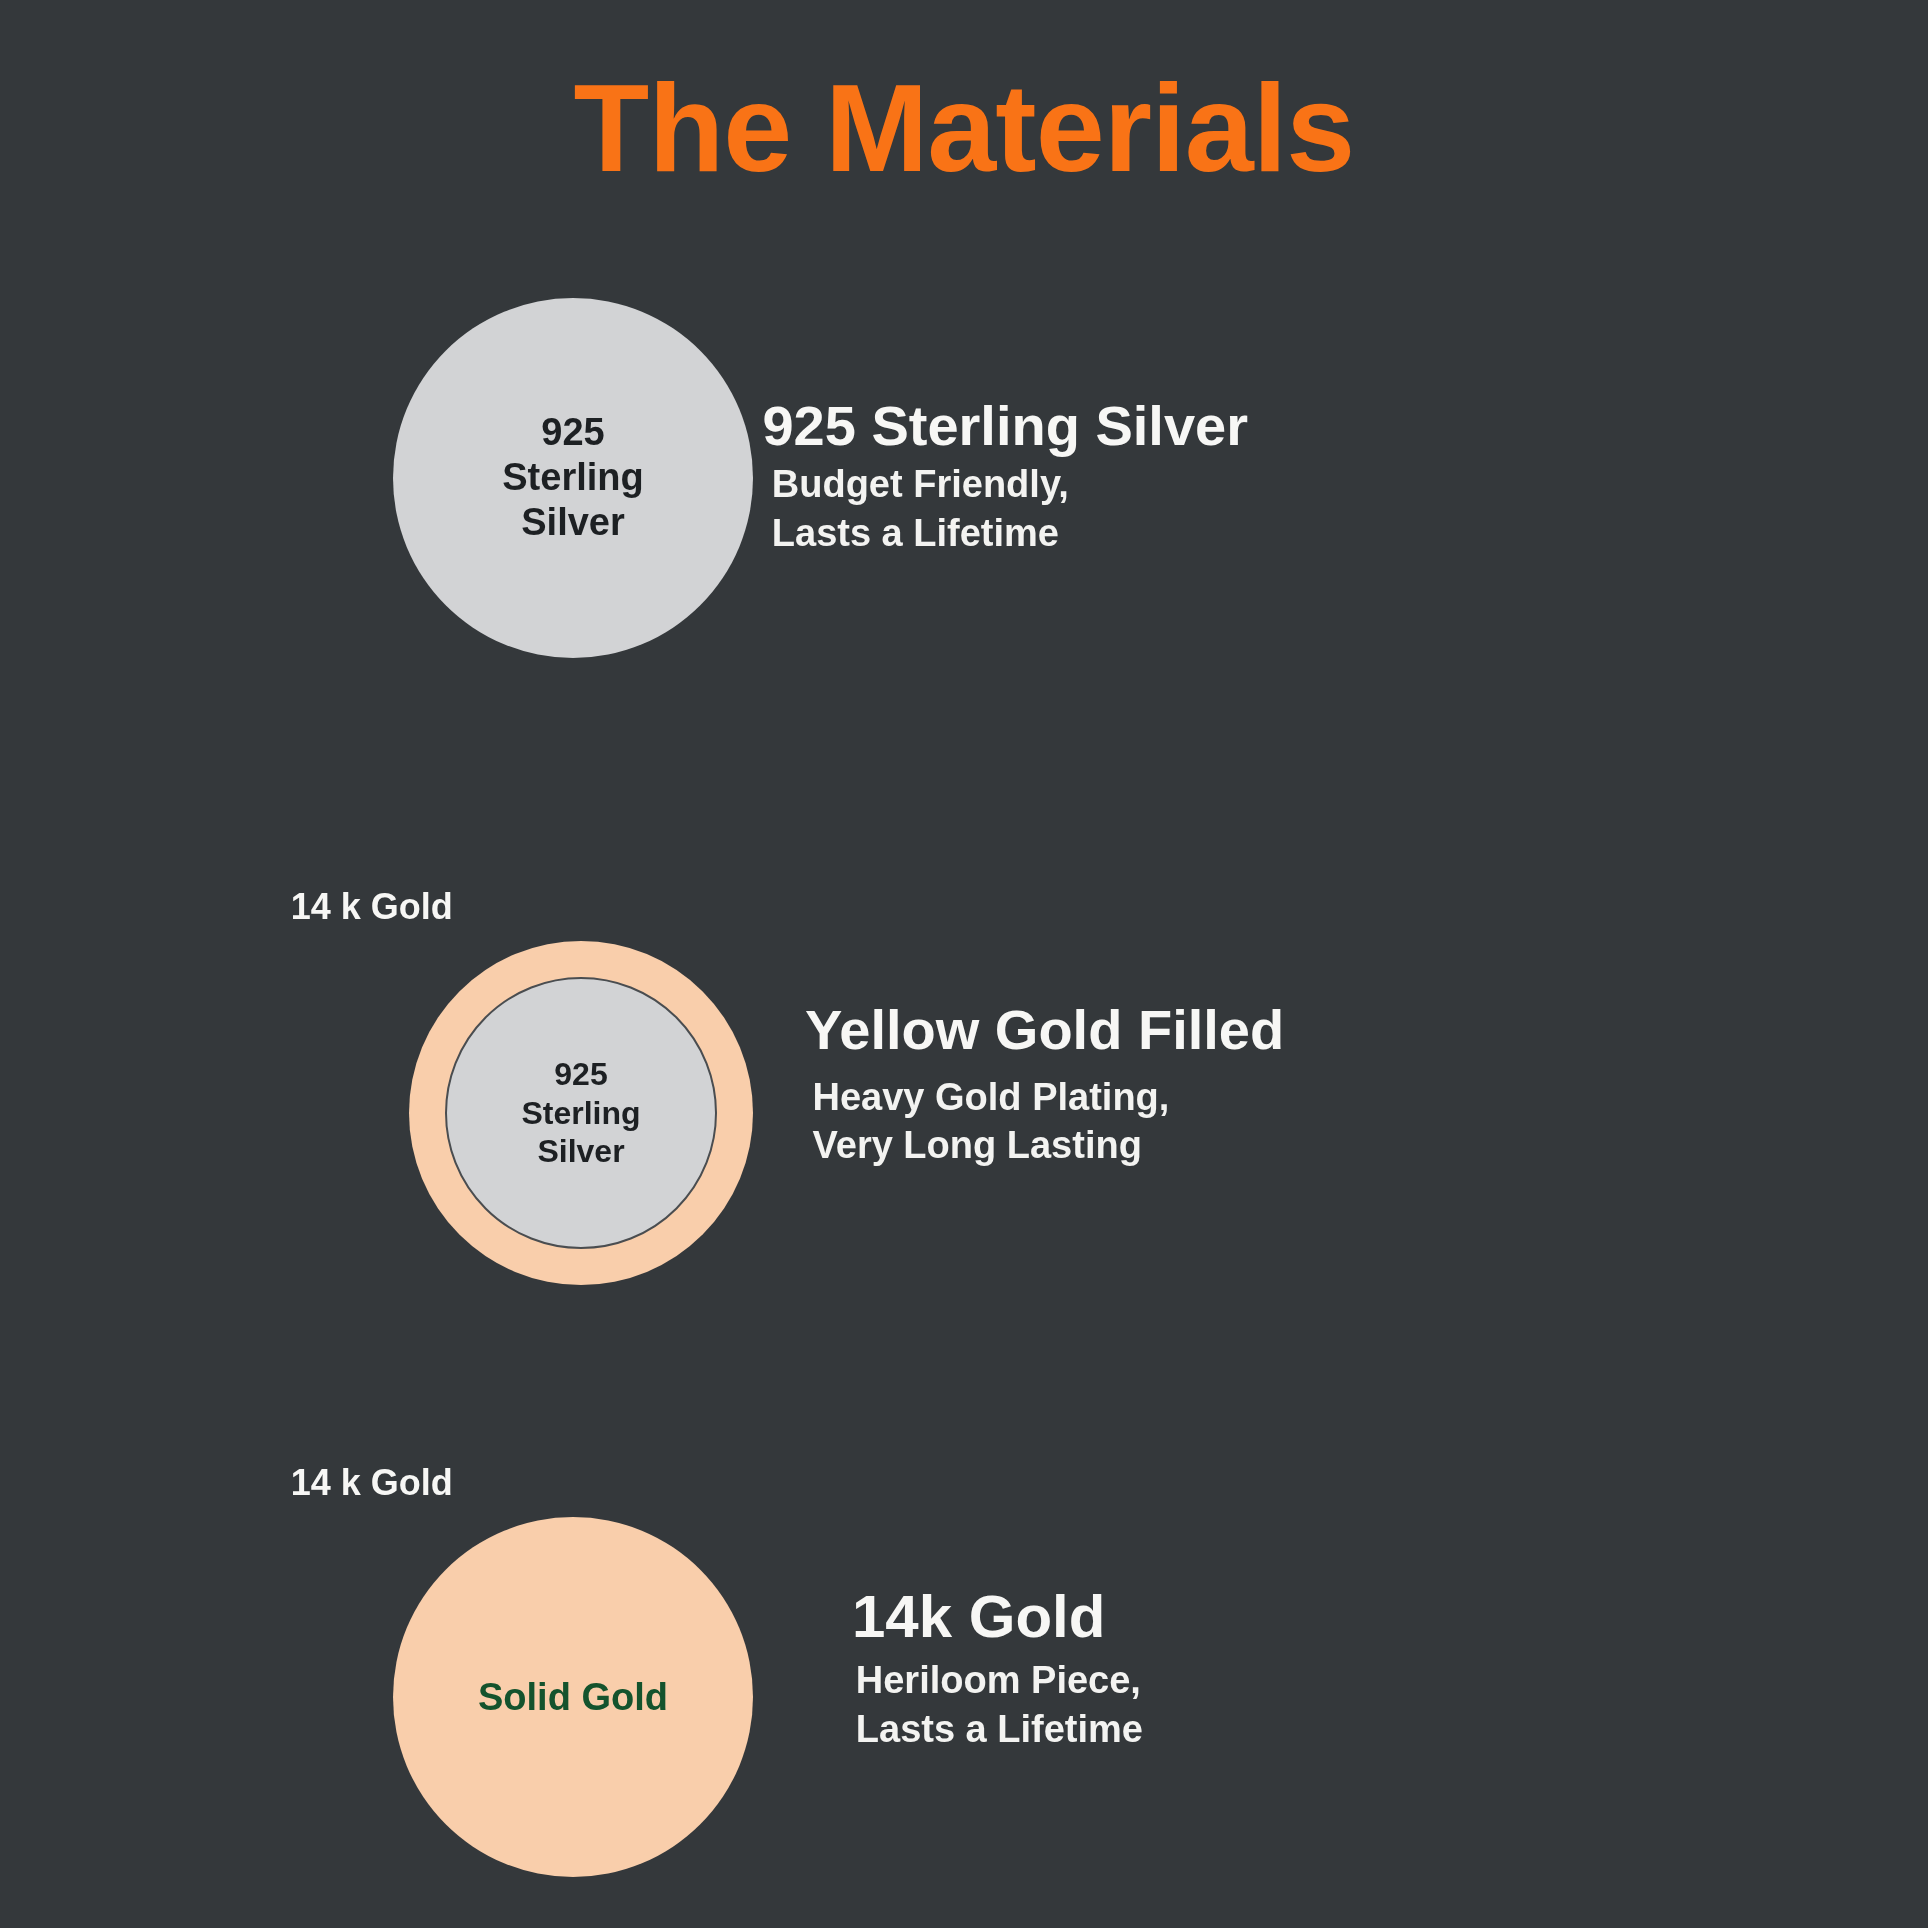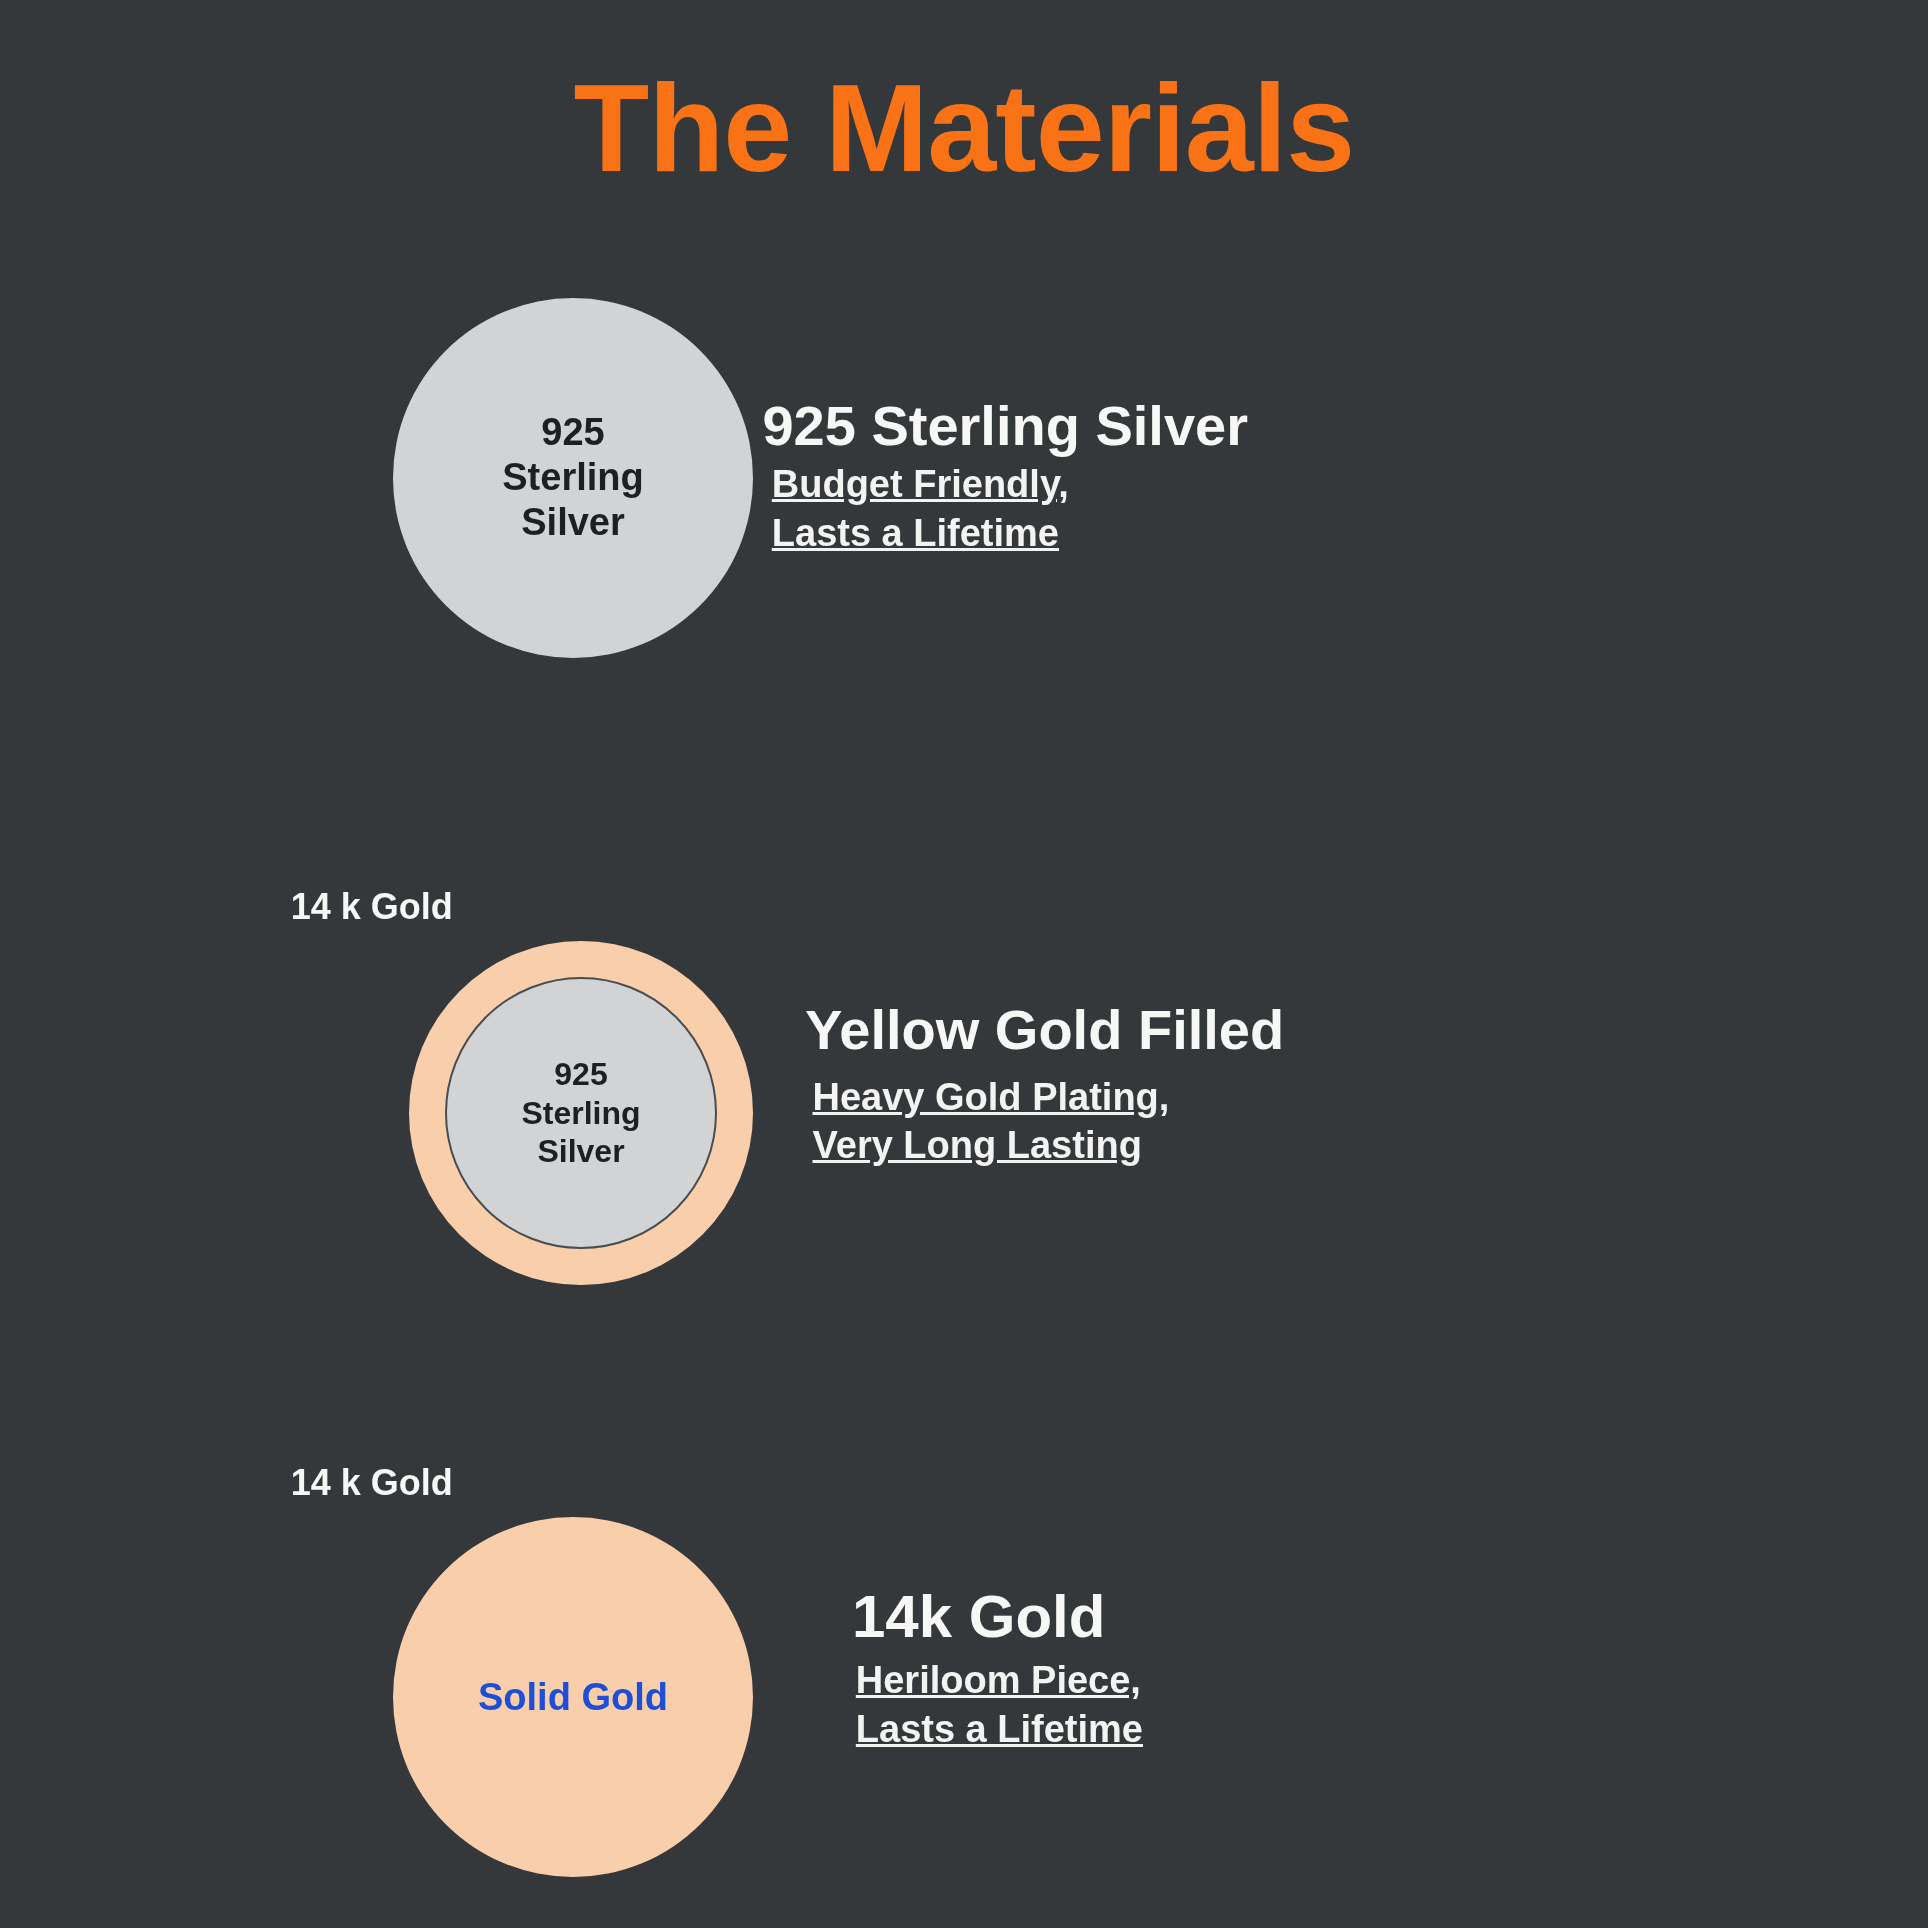--- a/index.html
+++ b/index.html
@@ -54,21 +54,20 @@
     font-size: 56px;
     font-weight: bold;
     line-height: 1.05;
     margin-bottom: 13px;
   }
   .mat-desc {
     font-size: 38px;
     font-weight: bold;
     line-height: 1.28;
     color: #f3f3f1;
-    text-decoration: underline;
   }
 
   
   .row-silver { height: 443px; }
   .silver-circle {
     width: 360px;
     height: 360px;
     border-radius: 50%;
     background: #d2d3d5;
     display: flex;
@@ -125,21 +124,21 @@
   .row-solid { height: 443px; margin-top: 127px; }
   .solid-circle {
     width: 360px;
     height: 360px;
     border-radius: 50%;
     background: #f9ceab;
     display: flex;
     align-items: center;
     justify-content: center;
     text-align: center;
-    color: #1d4ed8;
+    color: #14532d;
     font-size: 38px;
     font-weight: bold;
   }
   .row-solid .text-col { padding-left: 99px; }
   .row-solid .mat-title { font-size: 60px; margin-bottom: 8px; }
   .row-solid .mat-desc { padding-left: 3.8px; }
 
   .desc-line { display: block; }
 </style>
 </head>

